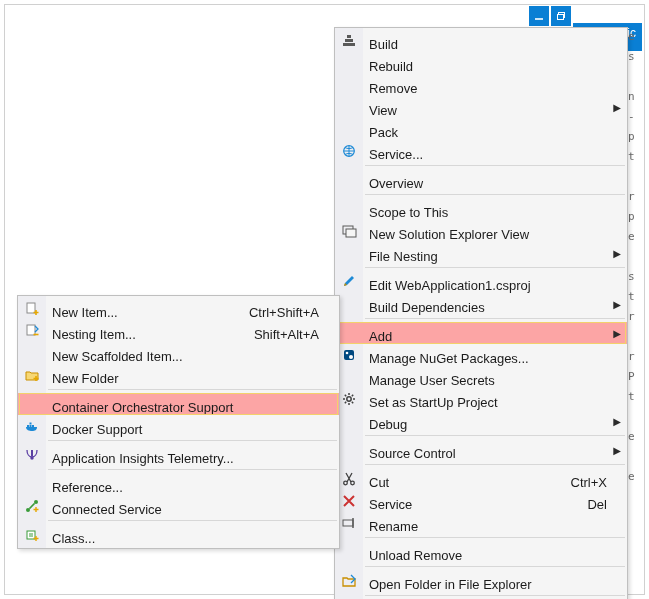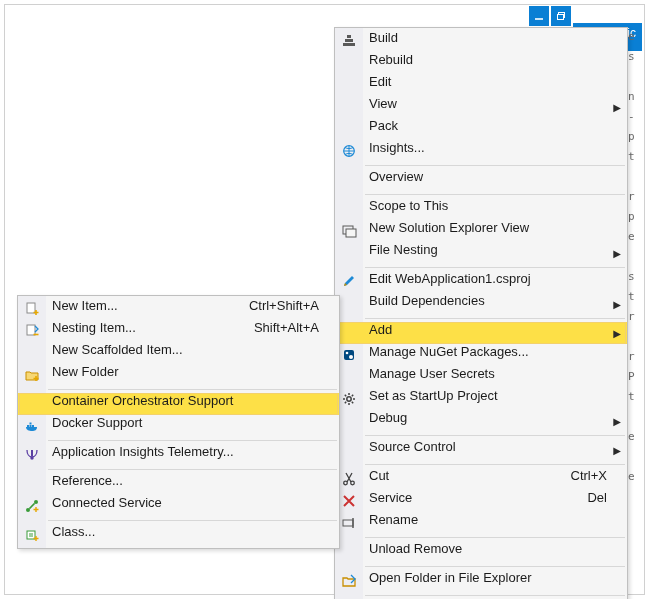--- a/index.html
+++ b/index.html
@@ -90,27 +90,27 @@
     position: absolute;
     left: 0; top: 0; bottom: 0;
     width: 28px;
     background: #eeeef2;
   }
   .items { position: relative; padding: 2px 0; }
   .mi {
     position: relative;
     height: 22px;
     display: flex;
-    align-items: flex-start;
+    align-items: flex-end;
     padding-left: 34px;
     padding-right: 20px;
     white-space: nowrap;
   }
   .mi.highlight {
-    background: #fde047;
+    background: #fca5a5;
   }
   .mi.highlight::before {
     content: "";
     position: absolute;
     left: 1px; right: 1px; top: 0; bottom: 0;
     border: 1px solid #f3d16b;
     pointer-events: none;
   }
   .mi .ic {
     position: absolute;
@@ -198,39 +198,39 @@
             </svg>
           </span>
           <span class="lbl">Build</span>
         </div>
         <div class="mi">
           <span class="ic"></span>
           <span class="lbl">Rebuild</span>
         </div>
         <div class="mi">
           <span class="ic"></span>
-          <span class="lbl">Edit</span>
+          <span class="lbl">Remove</span>
         </div>
         <div class="mi">
           <span class="ic"></span>
           <span class="lbl">View</span>
           <span class="arr">▶</span>
         </div>
         <div class="mi">
           <span class="ic"></span>
           <span class="lbl">Pack</span>
         </div>
         <div class="mi">
           <span class="ic">
             <svg width="16" height="16" viewBox="0 0 16 16">
               <circle cx="8" cy="8" r="5.3" fill="none" stroke="#1e8ad6" stroke-width="1.2"></circle>
               <path d="M2.7 8h10.6M8 2.7v10.6M4 4.5c2 1.4 6 1.4 8 0M4 11.5c2-1.4 6-1.4 8 0" stroke="#1e8ad6" stroke-width="1" fill="none"></path>
             </svg>
           </span>
-          <span class="lbl">Insights...</span>
+          <span class="lbl">Service...</span>
         </div>
         <div class="sep"></div>
         <div class="mi">
           <span class="ic"></span>
           <span class="lbl">Overview</span>
         </div>
         <div class="sep"></div>
         <div class="mi">
           <span class="ic"></span>
           <span class="lbl">Scope to This</span>

